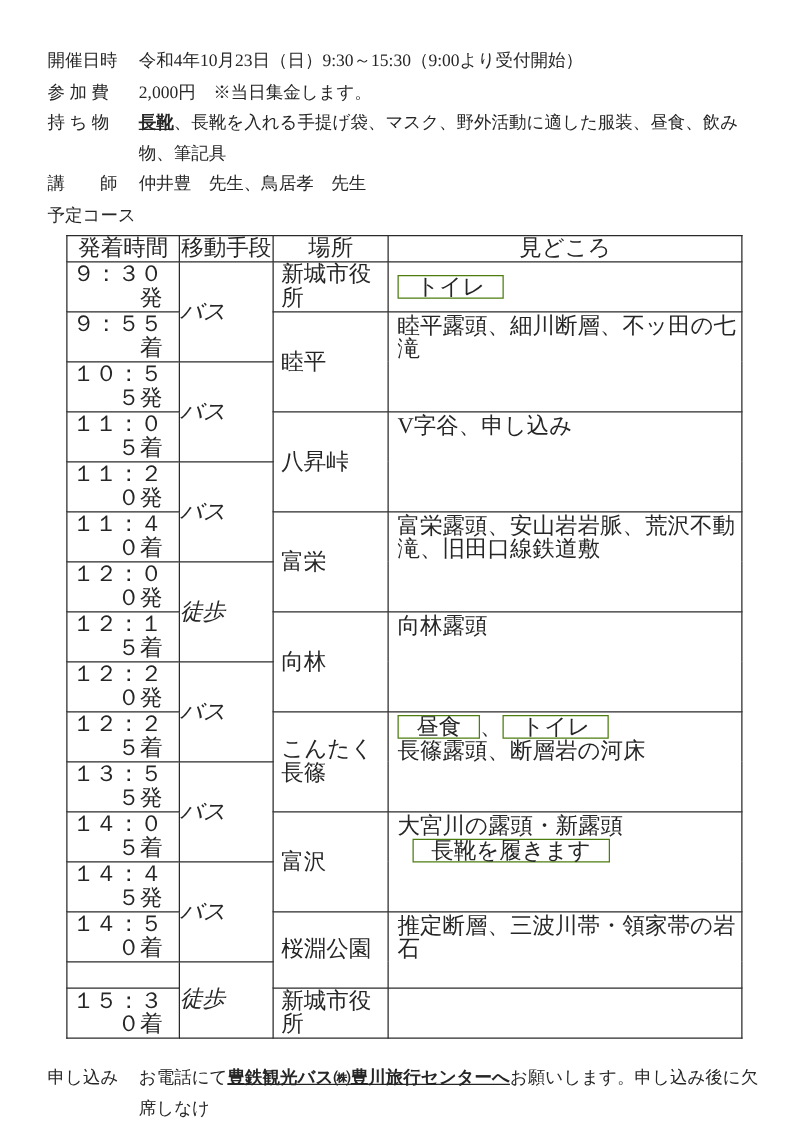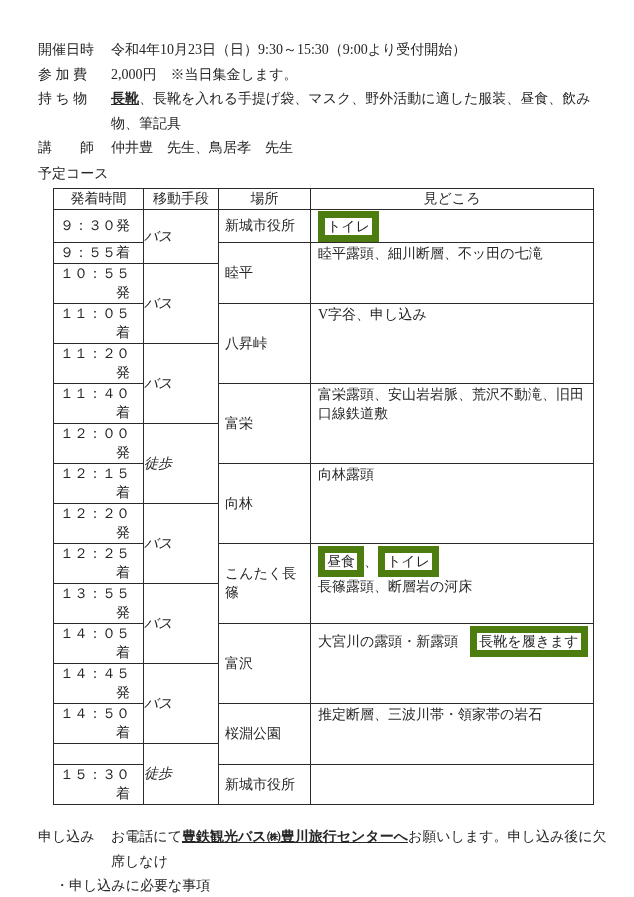--- a/index.html
+++ b/index.html
@@ -16,32 +16,32 @@
   .content { white-space: pre-wrap; }
   .bold-u { font-weight: bold; text-decoration: underline; margin-top: 40px; }
 
   .course-title { line-height: 20px; margin-top: 3px; }
 
   table.course {
     border-collapse: collapse; table-layout: fixed;
     width: 540px; margin: 4px 0 0 15px;
   }
   table.course td {
-    border: 1px solid #2b2b2b; font-size: 14px;
+    border: 1px solid #2b2b2b; font-size: 18px;
     height: 21px; overflow: hidden; line-height: 19.5px;
   }
   td.hdr { text-align: center; height: 22px; }
   td.time { text-align: right; padding-right: 13px; }
   td.trans { text-align: left; vertical-align: middle; font-style: italic; }
   td.place { text-align: left; padding-left: 6px; vertical-align: middle; }
   td.hl { text-align: left; padding-left: 7px; vertical-align: middle; }
   td.hl.top { vertical-align: top; padding-top: 1px; }
   .boxed {
-    display: inline-block; border: 7px solid #4d7c0f;
-    padding: 0 2px; line-height: 17px; margin-top: 1px;
+    display: inline-block; border: 1px solid #4d7c0f;
+    padding: 0 14px; line-height: 17px; margin-top: 1px;
   }
   .gap { margin-left: 12px; }
 
   .section { margin-top: 20px; }
   .app-line2 { line-height: 24.6px; white-space: nowrap; }
   .bullet-line { padding-left: 17px; line-height: 24.6px; }
 </style>
 </head>
 <body>
 

